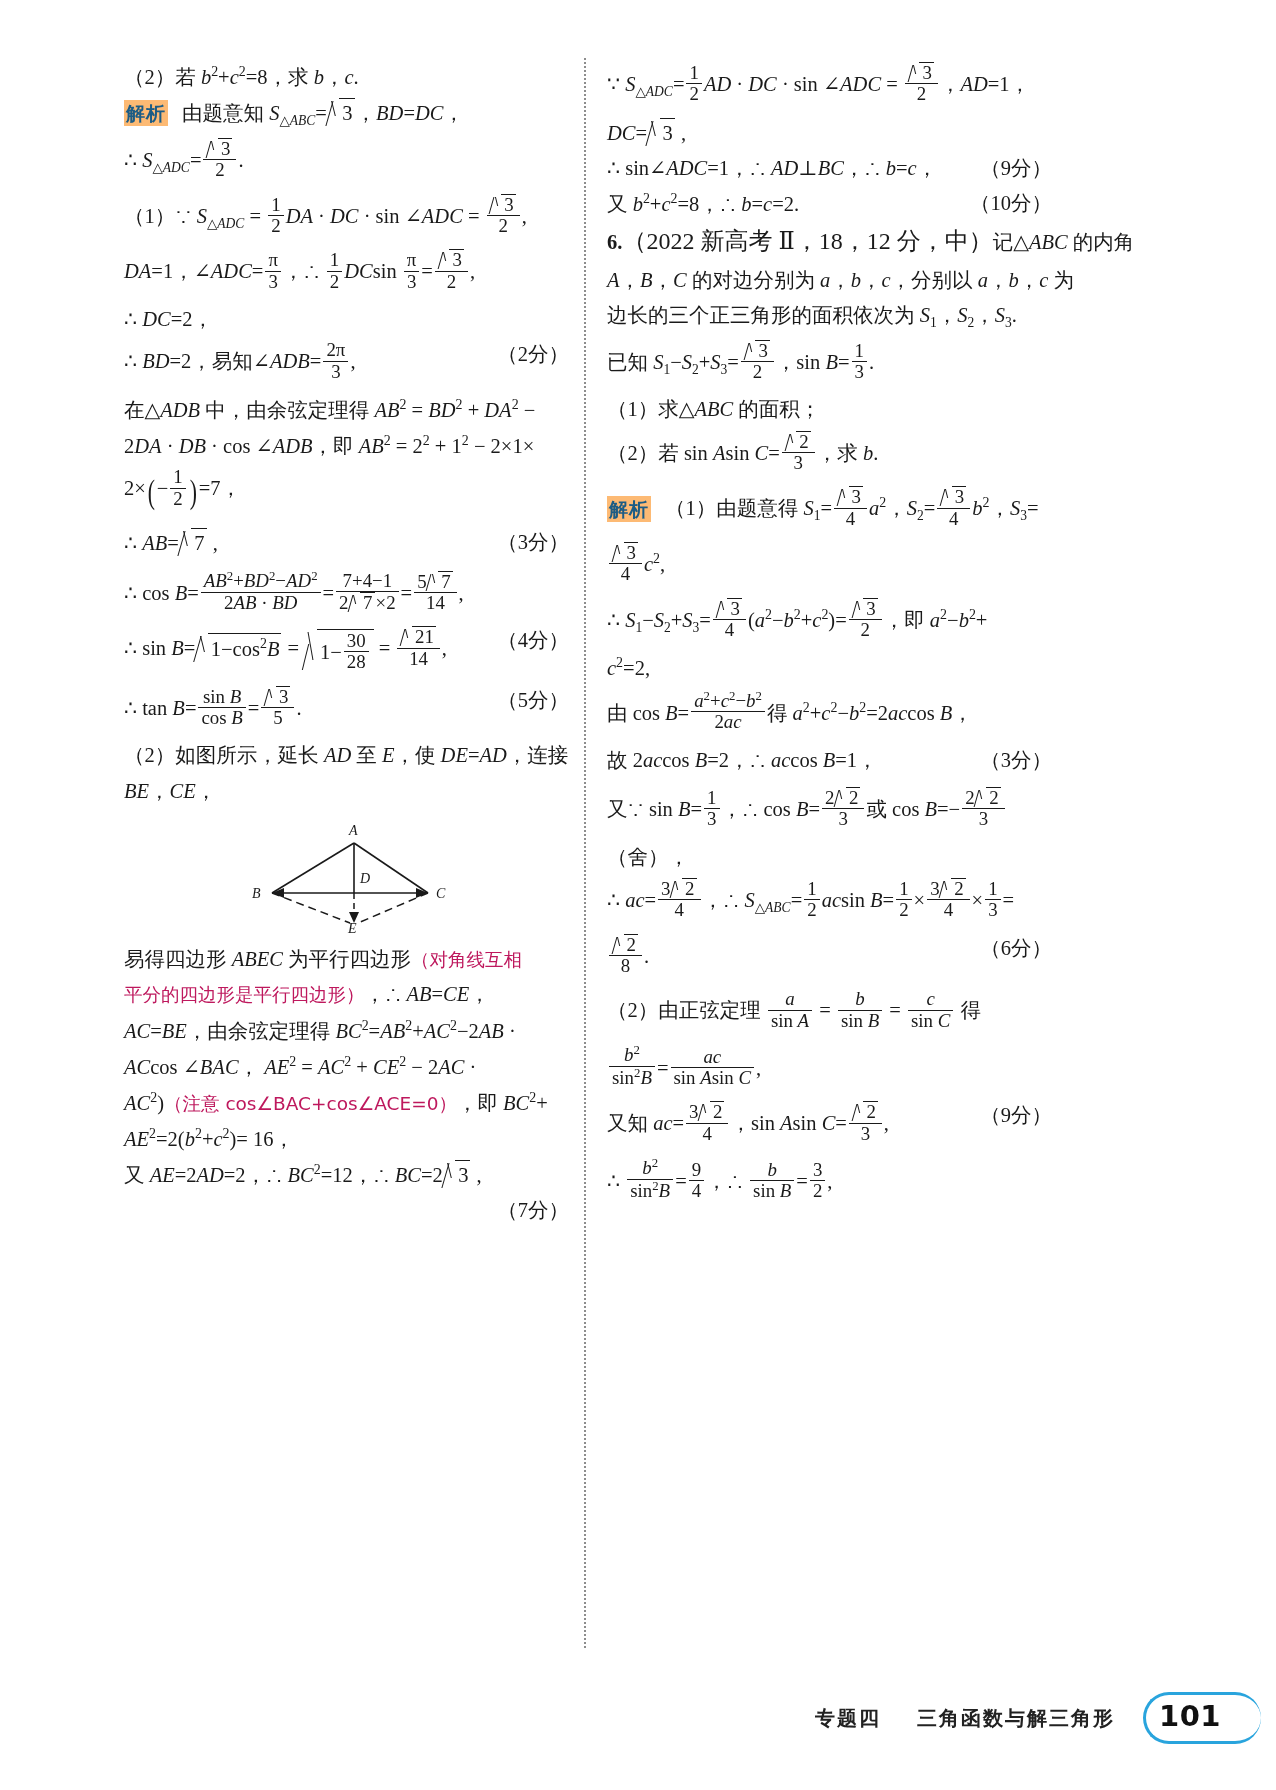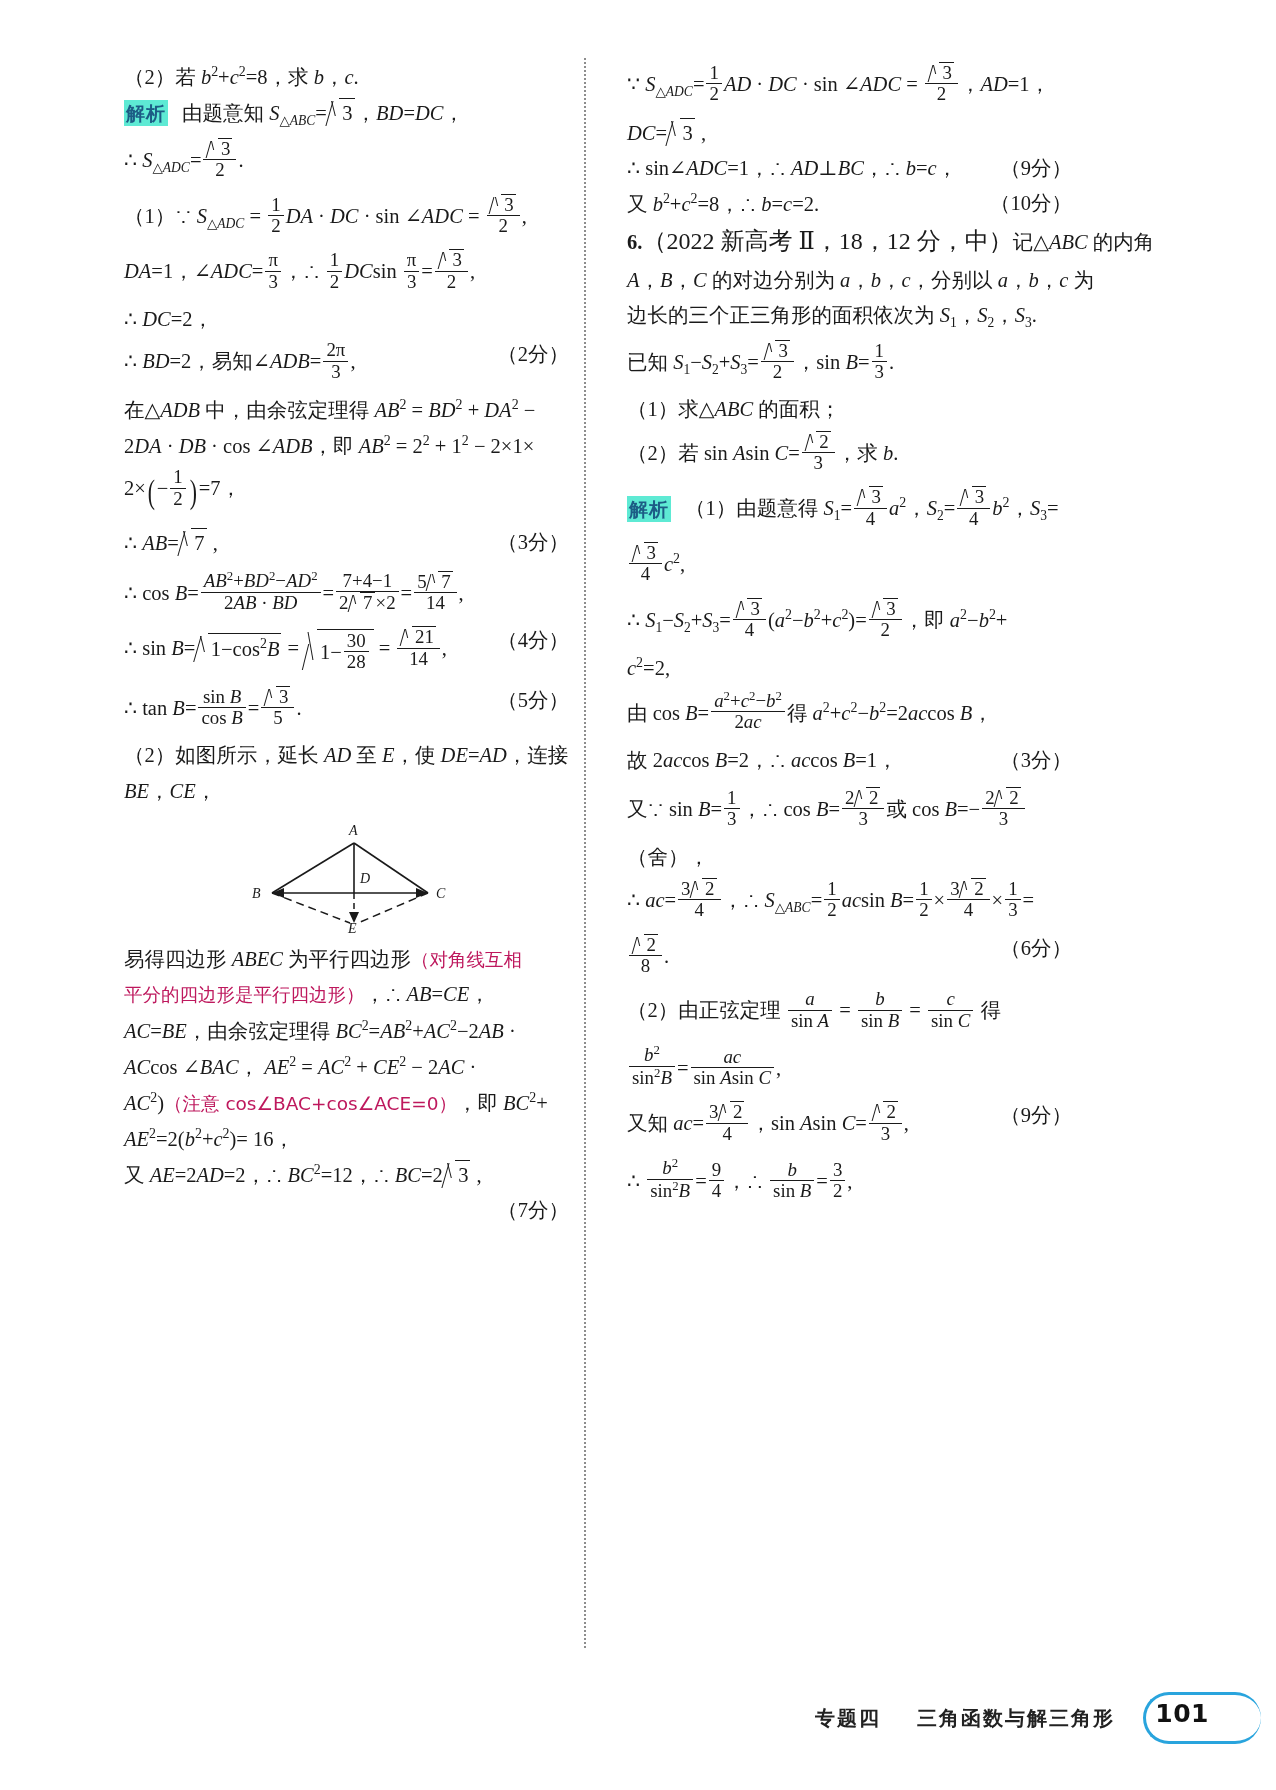--- a/index.html
+++ b/index.html
@@ -7,21 +7,21 @@
     width:1276px;height:1790px;position:relative;
     font-family:"Liberation Serif","DejaVu Serif",serif;
     color:#1a1a1a;
     -webkit-font-smoothing:antialiased;
   }
   .page{position:absolute;inset:0;}
 
   
   .col{position:absolute;top:62px;width:445px;}
   .col-left{left:124px;}
-  .col-right{left:607px;margin-left:20px;}
+  .col-right{left:607px;}
 
   
   .divider{
     position:absolute;left:584px;top:58px;
     width:0;height:1590px;
     border-left:2px dotted #8d8d8d;
   }
 
   
   .ln{
@@ -29,21 +29,21 @@
     line-height:1.38;
     margin:0 0 7px 0;
     position:relative;
     white-space:nowrap;
   }
   .tall{margin-bottom:13px;}
 
   
   .tag{
     display:inline-block;
-    background:#5eead4;
+    background:#fdba74;
     color:#1c5c85;
     font-family:"DejaVu Sans","Liberation Sans",sans-serif;
     font-size:19px;
     font-weight:700;
     padding:0 2px;
     margin-right:14px;
     letter-spacing:1px;
   }
   .blue{color:#be185d;font-family:"DejaVu Sans","Liberation Sans",sans-serif;font-size:18.5px;}
 
@@ -111,23 +111,23 @@
   }
   .footer-title .gap{display:inline-block;width:18px;}
   .pagenum-wrap{position:relative;margin-left:16px;width:96px;height:56px;}
   .pagenum-pill{
     position:absolute;right:-34px;top:2px;
     width:118px;height:52px;border-radius:26px;
     border:3px solid #29a4dd;border-right:none;
     box-sizing:border-box;
   }
   .pagenum{
-    position:absolute;right:18px;top:9px;
+    position:absolute;right:6px;top:9px;
     font-family:"DejaVu Sans","Liberation Sans",sans-serif;
-    font-size:25px;font-weight:700;color:#111;
+    font-size:29px;font-weight:700;color:#111;
     letter-spacing:0.5px;
   }
 </style>
 </head>
 <body>
 
 <div class="page">
 
   <div class="divider"></div>
 

